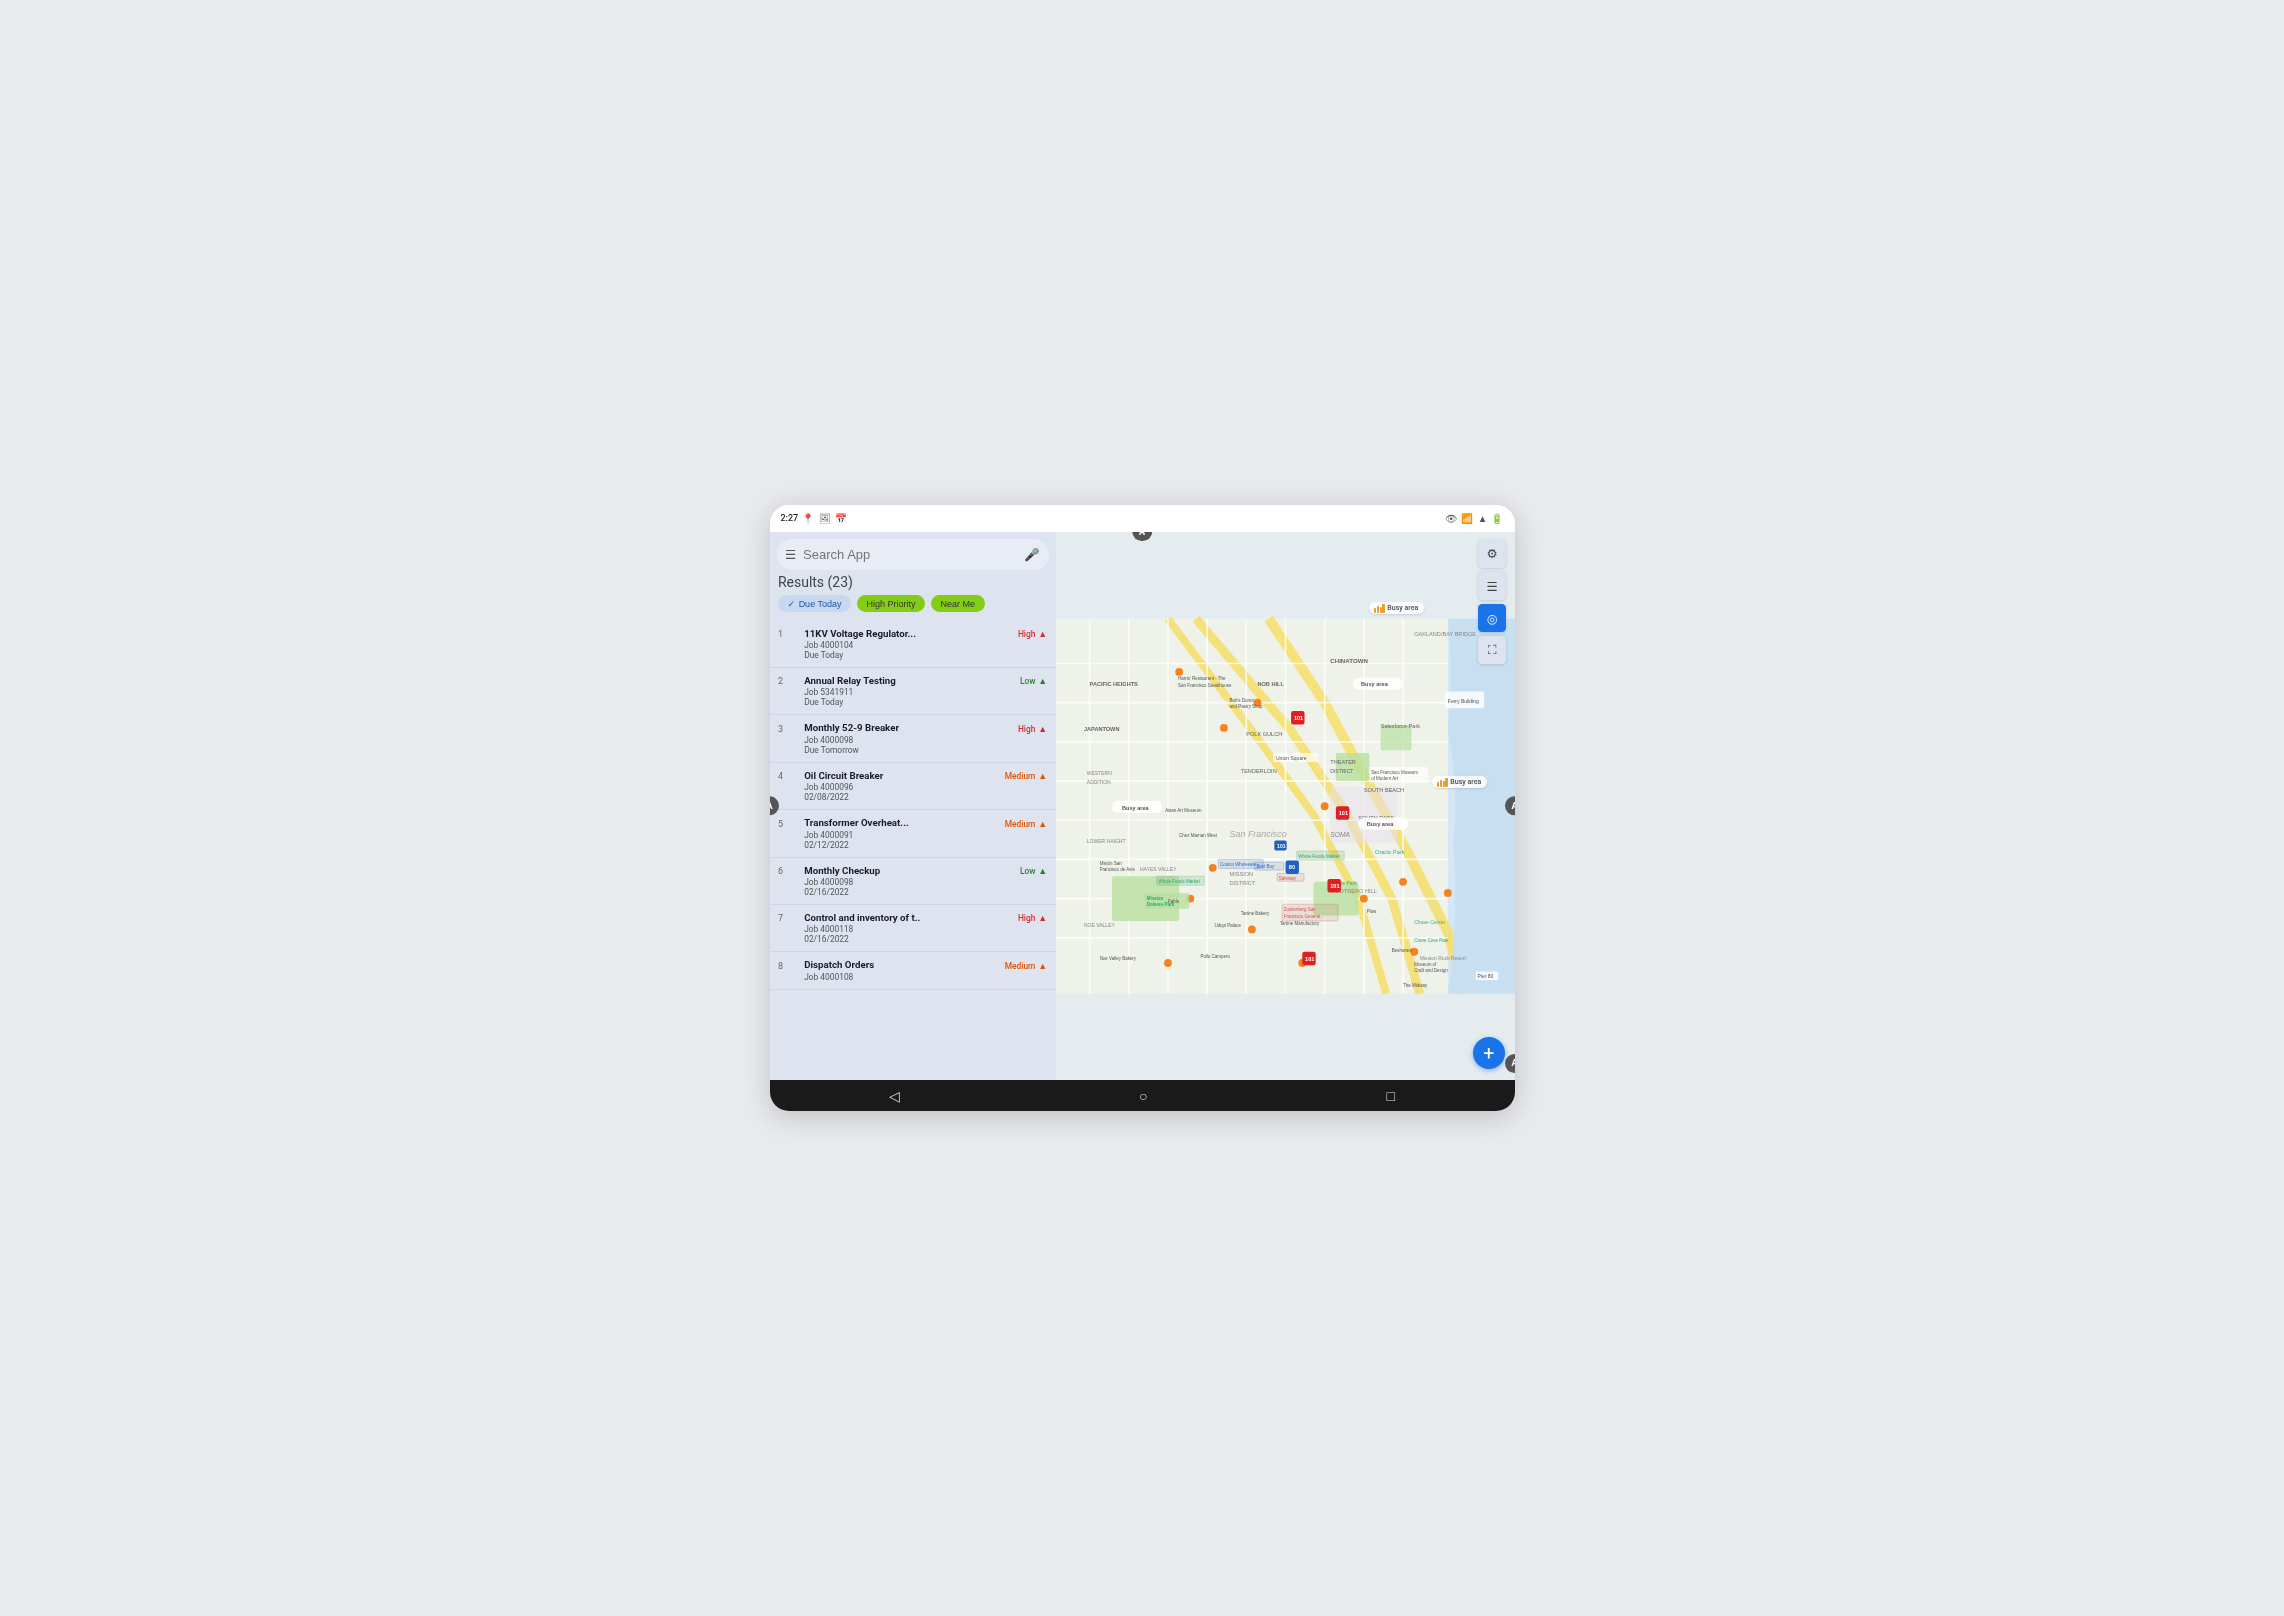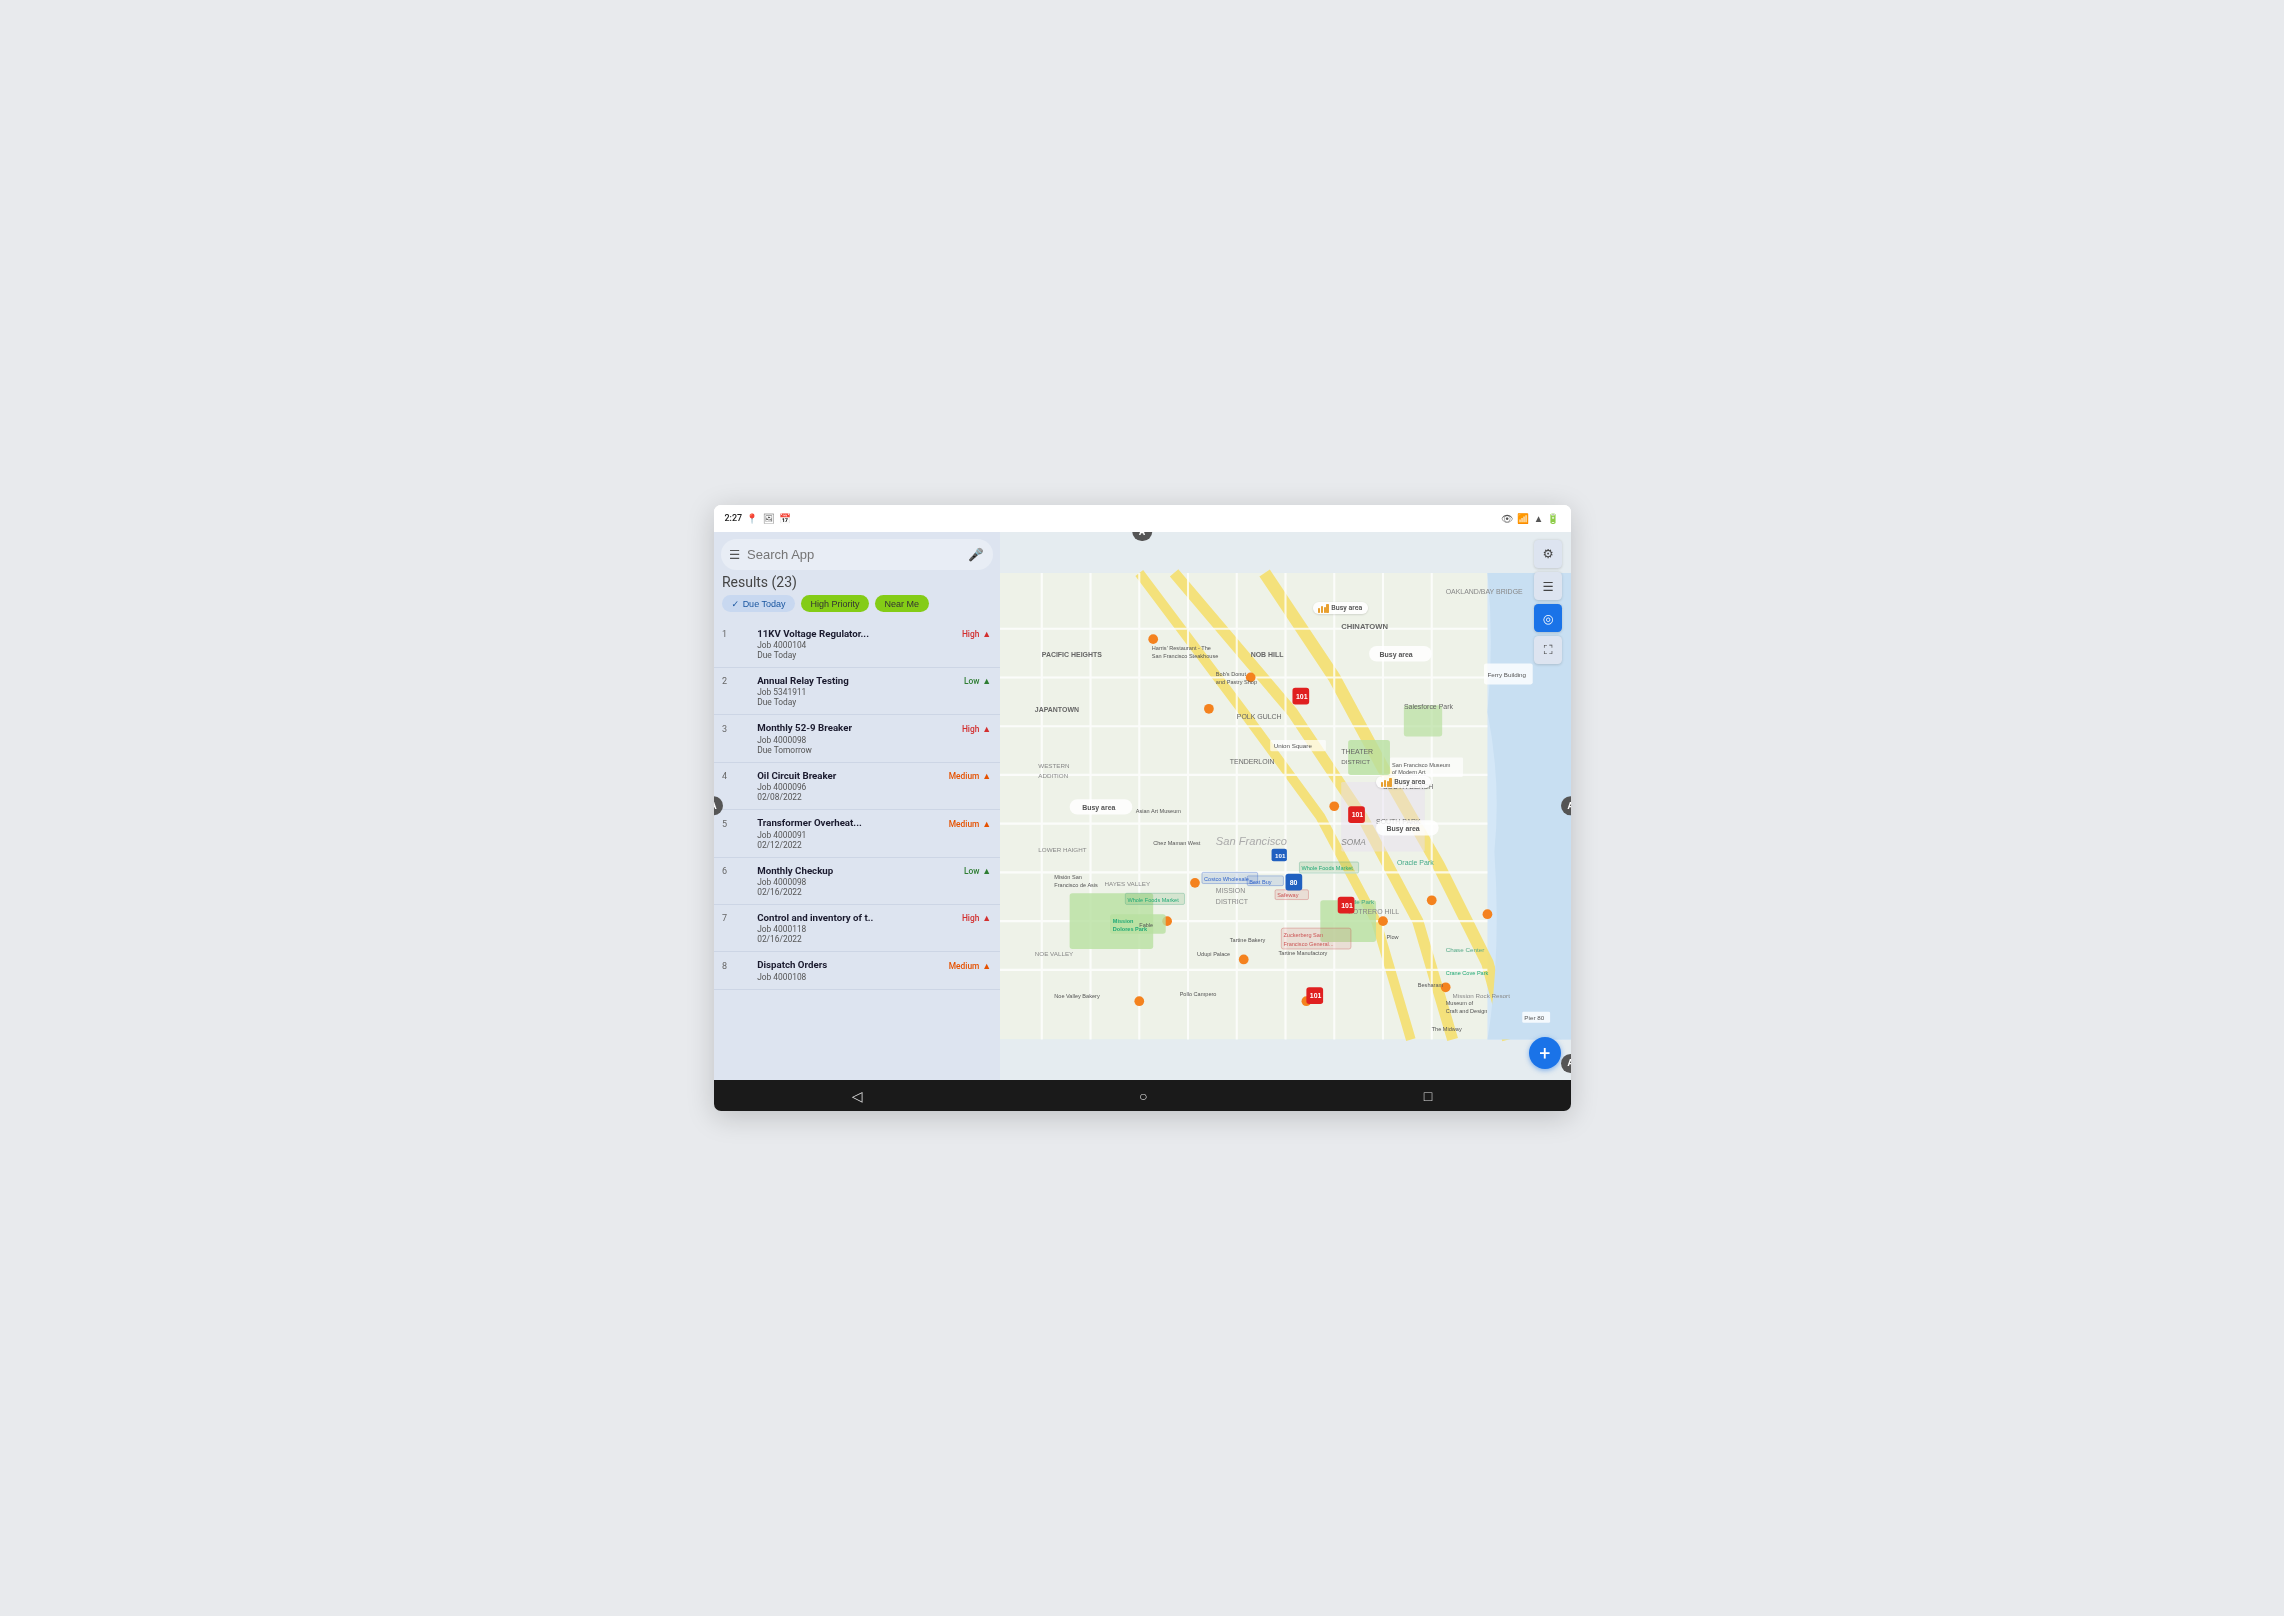--- a/index.html
+++ b/index.html
@@ -5,24 +5,24 @@
     * { box-sizing: border-box; margin: 0; padding: 0; }
     body {
       background: #e8eaed;
       display: flex;
       justify-content: center;
       align-items: center;
       min-height: 100vh;
       font-family: 'Roboto', Arial, sans-serif;
     }
     .device-frame {
-      width: 857px;
+      width: 745px;
       height: 606px;
       background: #fff;
-      border-radius: 7px;
+      border-radius: 19px;
       overflow: hidden;
       box-shadow: 0 5.6px 28px rgba(0,0,0,0.18);
       display: flex;
       flex-direction: column;
       position: relative;
     }
     
     .status-bar {
       height: 26.5px;
       background: #fff;
@@ -151,21 +151,21 @@
     }
     .job-number {
       font-size: 9px;
       color: #666;
       width: 15.3px;
       flex-shrink: 0;
       margin-top: 1.4px;
     }
     .job-info {
       flex: 1;
-      margin-left: 20px;
+      margin-left: 11px;
     }
     .job-title {
       font-size: 9.7px;
       font-weight: 700;
       color: #1a1a2e;
     }
     .job-id {
       font-size: 8.4px;
       color: #555;
       margin-top: 1.4px;

